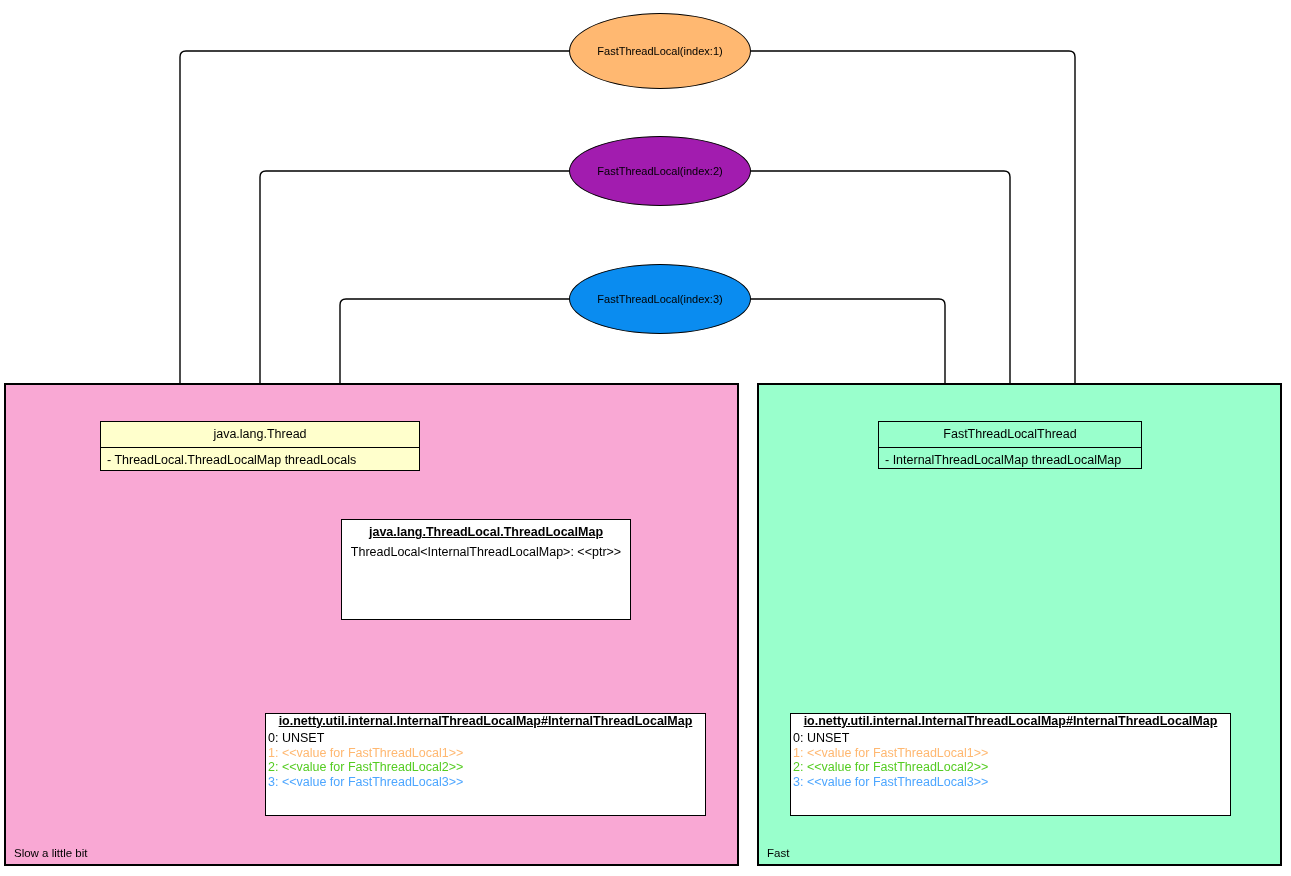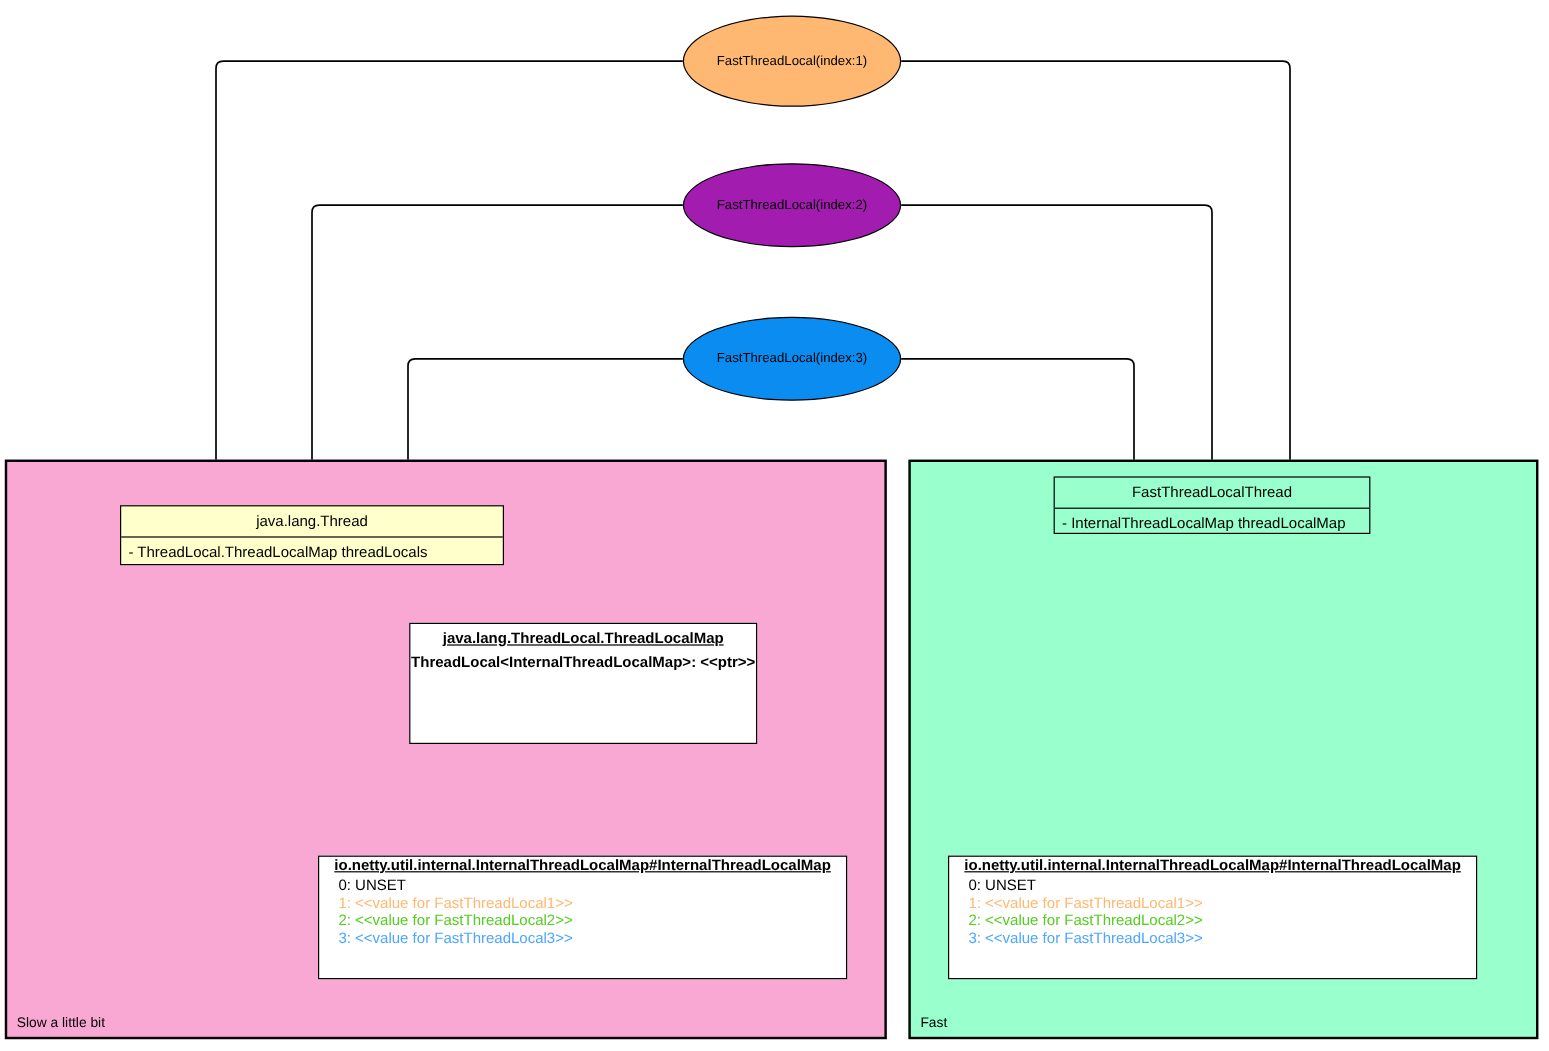--- a/index.html
+++ b/index.html
@@ -120,51 +120,50 @@
     font-size: 12.5px;
     color: #000000;
     padding: 5px 4px 5px 6px;
     line-height: 15px;
     white-space: nowrap;
   }
   .umlbox .line {
     font-size: 12.5px;
     line-height: 14.6px;
     color: #000000;
-    padding-left: 16px;
+    padding-left: 2px;
     white-space: nowrap;
   }
 
   #box-thread {
     left: 100px;
     top: 421px;
     width: 320px;
     height: 50px;
     background: #ffffcc;
   }
   #box-ftlthread {
     left: 878px;
-    top: 397px;
+    top: 421px;
     width: 264px;
     height: 48px;
     background: #99ffcc;
   }
   #box-tlmap {
     left: 341px;
     top: 519px;
     width: 290px;
     height: 101px;
   }
   #box-tlmap .title { padding-top: 5px; }
   #box-tlmap .sub {
     text-align: center;
     font-size: 12.5px;
     color: #000000;
     line-height: 15px;
-    font-weight: bold;
   }
   #box-itlm-left {
     left: 265px;
     top: 713px;
     width: 441px;
     height: 103px;
   }
   #box-itlm-right {
     left: 790px;
     top: 713px;

